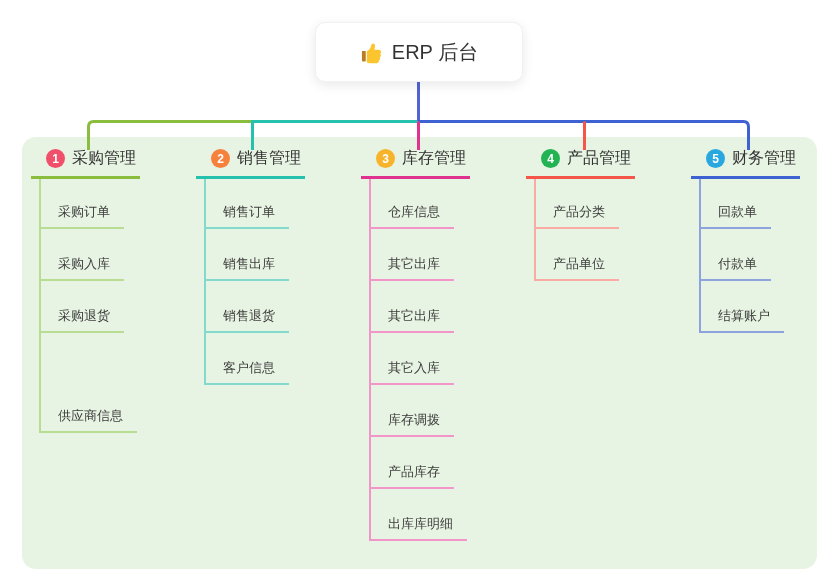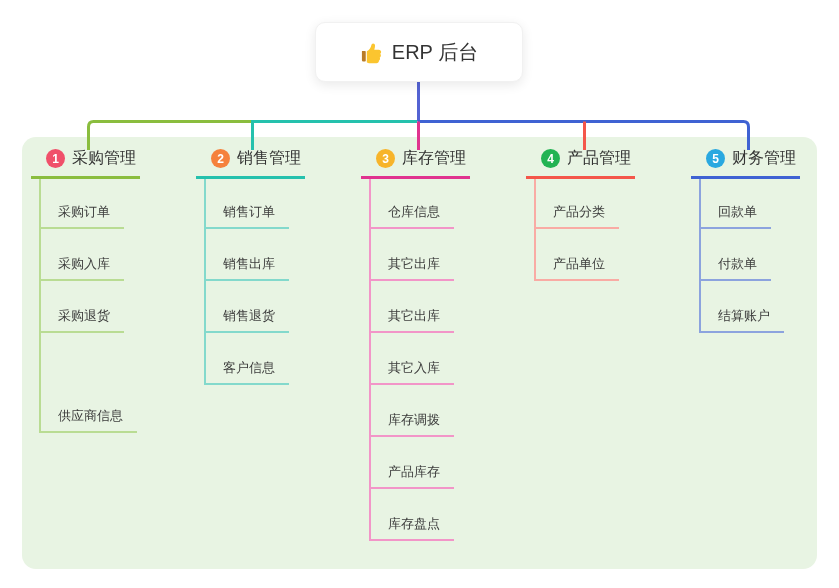--- a/index.html
+++ b/index.html
@@ -101,21 +101,21 @@
       <span class="badge" style="background: rgb(247, 180, 42);">3</span>
       <span class="branch-label">库存管理</span>
     </div>
     <div class="children" style="border-left-color: rgb(242, 149, 200);">
         <div class="child" style="border-bottom-color: rgb(242, 149, 200);">仓库信息</div>
         <div class="child" style="border-bottom-color: rgb(242, 149, 200);">其它出库</div>
         <div class="child" style="border-bottom-color: rgb(242, 149, 200);">其它出库</div>
         <div class="child" style="border-bottom-color: rgb(242, 149, 200);">其它入库</div>
         <div class="child" style="border-bottom-color: rgb(242, 149, 200);">库存调拨</div>
         <div class="child" style="border-bottom-color: rgb(242, 149, 200);">产品库存</div>
-        <div class="child" style="border-bottom-color: rgb(242, 149, 200);">库存盘点</div>
+        <div class="child" style="border-bottom-color: rgb(242, 149, 200);">出库库明细</div>
       </div>
   </div>
     <div class="branch" style="left: 526px;">
     <div class="branch-title" style="border-bottom-color: rgb(244, 86, 74);">
       <span class="badge" style="background: rgb(34, 179, 83);">4</span>
       <span class="branch-label">产品管理</span>
     </div>
     <div class="children" style="border-left-color: rgb(249, 171, 164);">
         <div class="child" style="border-bottom-color: rgb(249, 171, 164);">产品分类</div>
         <div class="child" style="border-bottom-color: rgb(249, 171, 164);">产品单位</div>

